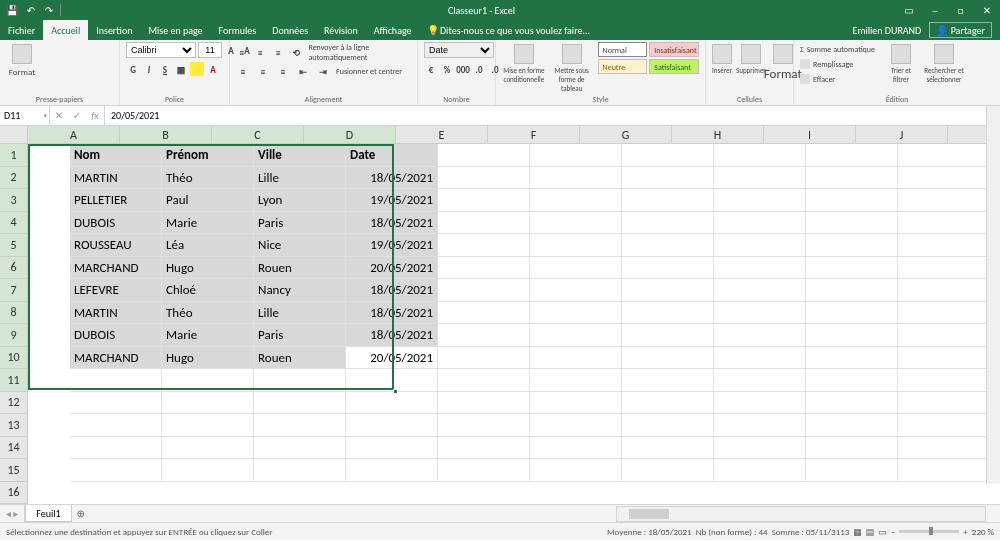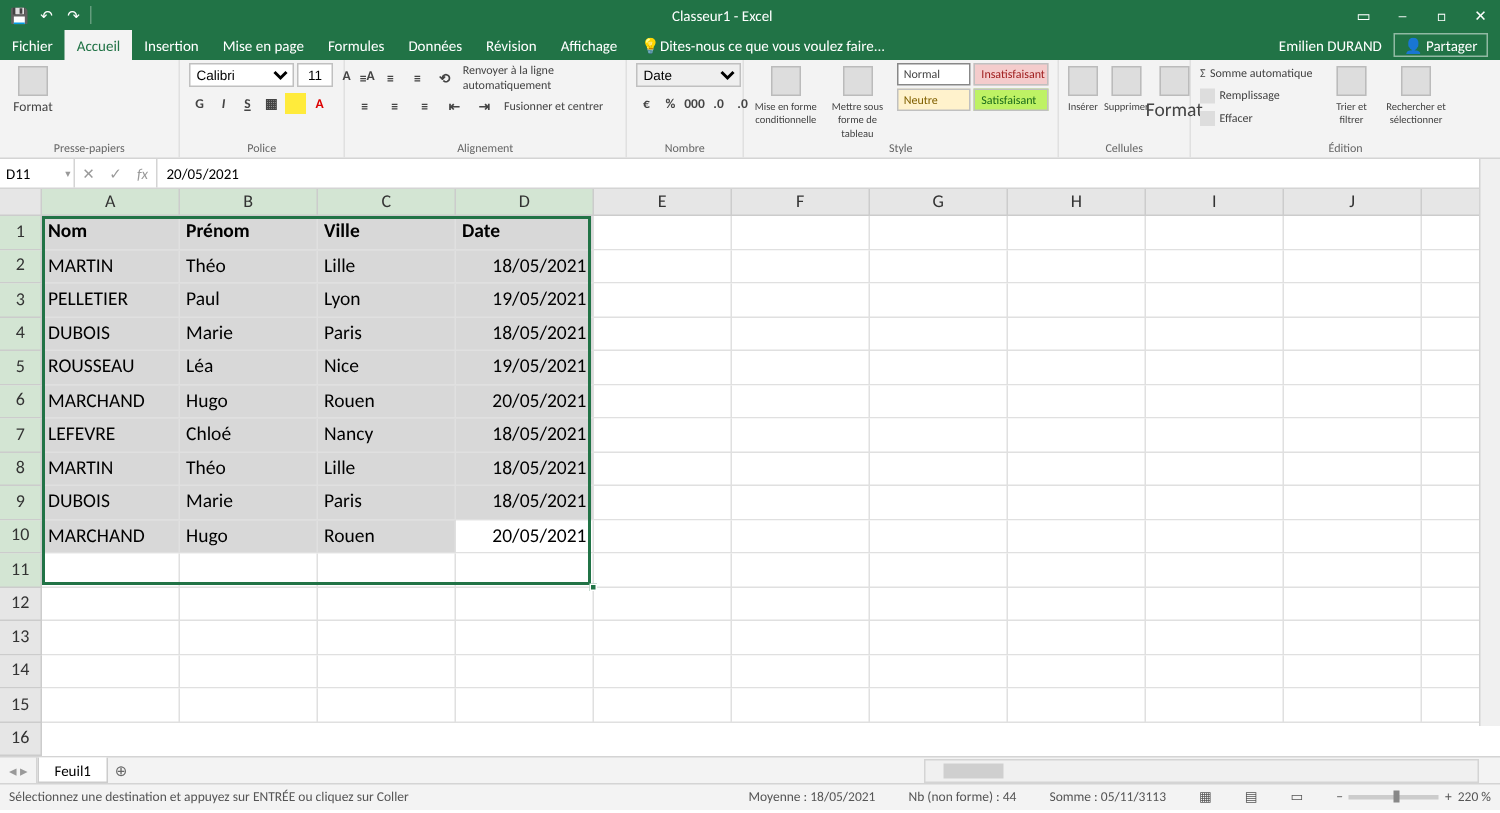--- a/index.html
+++ b/index.html
@@ -54,21 +54,21 @@
   .grid-area { height: 378px; overflow: hidden; position: relative; display: flex; }
   .row-hdrs { display: flex; flex-direction: column; }
   .corner { width: 28px; height: 18px; background: #e6e6e6; border-right: 1px solid #ccc; border-bottom: 1px solid #ccc; }
   .row-hdr { width: 28px; height: 22.5px; background: #e6e6e6; border-right: 1px solid #ccc; border-bottom: 1px solid #ccc; display: flex; align-items: center; justify-content: center; font-size: 12px; color: #333; }
   .row-hdr.sel { background: #d3e5d3; }
   .cols { flex: 1; display: flex; flex-direction: column; }
   .col-hdrs { display: flex; height: 18px; }
   .col-hdr { background: #e6e6e6; border-right: 1px solid #ccc; border-bottom: 1px solid #ccc; display: flex; align-items: center; justify-content: center; font-size: 12px; color: #333; }
   .col-hdr.sel { background: #d3e5d3; }
   .cells { display: flex; flex-direction: column; position: relative; }
-  .row { display: flex; height: 22.5px; }
+  .row { display: flex; height: 22.5px; margin-left: 42px; }
   .cell { border-right: 1px solid #e0e0e0; border-bottom: 1px solid #e0e0e0; padding: 0 4px; display: flex; align-items: center; font-size: 13px; font-family: Calibri, sans-serif; background: #fff; overflow: hidden; white-space: nowrap; }
   .cell.sel { background: #d8d8d8; }
   .cell.hdr { font-weight: bold; }
   .cell.num { justify-content: flex-end; }
   .cell.active { background: #fff !important; }
   .sel-border { position: absolute; border: 2px solid #217346; pointer-events: none; }
   .sel-handle { position: absolute; width: 5px; height: 5px; background: #217346; border: 1px solid #fff; }
   
   
   .cA { width: 92px; } .cB { width: 92px; } .cC { width: 92px; } .cD { width: 92px; }
@@ -77,21 +77,21 @@
   
   .sheet-bar { height: 18px; background: #f3f3f3; border-top: 1px solid #d4d4d4; display: flex; align-items: stretch; font-size: 10px; position: relative; }
   .sheet-nav { display: flex; align-items: center; gap: 4px; padding: 0 6px; color: #999; border-right: 1px solid #d4d4d4; }
   .sheet-tab { background: #fff; border: 1px solid #ccc; border-top: none; padding: 0 10px; display: flex; align-items: center; }
   .sheet-add { width: 18px; display: flex; align-items: center; justify-content: center; color: #666; }
   .hscroll { position: absolute; right: 14px; bottom: 0; width: 370px; height: 16px; background: #f0f0f0; border: 1px solid #d4d4d4; }
   .hscroll-thumb { position: absolute; left: 12px; top: 2px; height: 10px; width: 40px; background: #cfcfcf; }
   
   
   .status { height: 18px; background: #f3f3f3; border-top: 1px solid #d4d4d4; display: flex; align-items: center; font-size: 9px; color: #555; padding: 0 6px; }
-  .status-right { margin-left: auto; display: flex; gap: 22px; align-items: center; }
+  .status-right { margin-left: auto; display: flex; gap: 4px; align-items: center; }
   .zoom { display: flex; align-items: center; gap: 4px; }
   .zoom-slider { width: 60px; height: 3px; background: #ccc; position: relative; }
   .zoom-slider::after { content: ""; position: absolute; width: 4px; height: 8px; background: #888; top: -3px; left: 50%; }
   
   .vscroll { position: absolute; right: 0; top: 106px; width: 14px; height: 378px; background: #f0f0f0; border-left: 1px solid #d4d4d4; }
 </style>
 </head>
 <body>
 
 <div class="titlebar">

